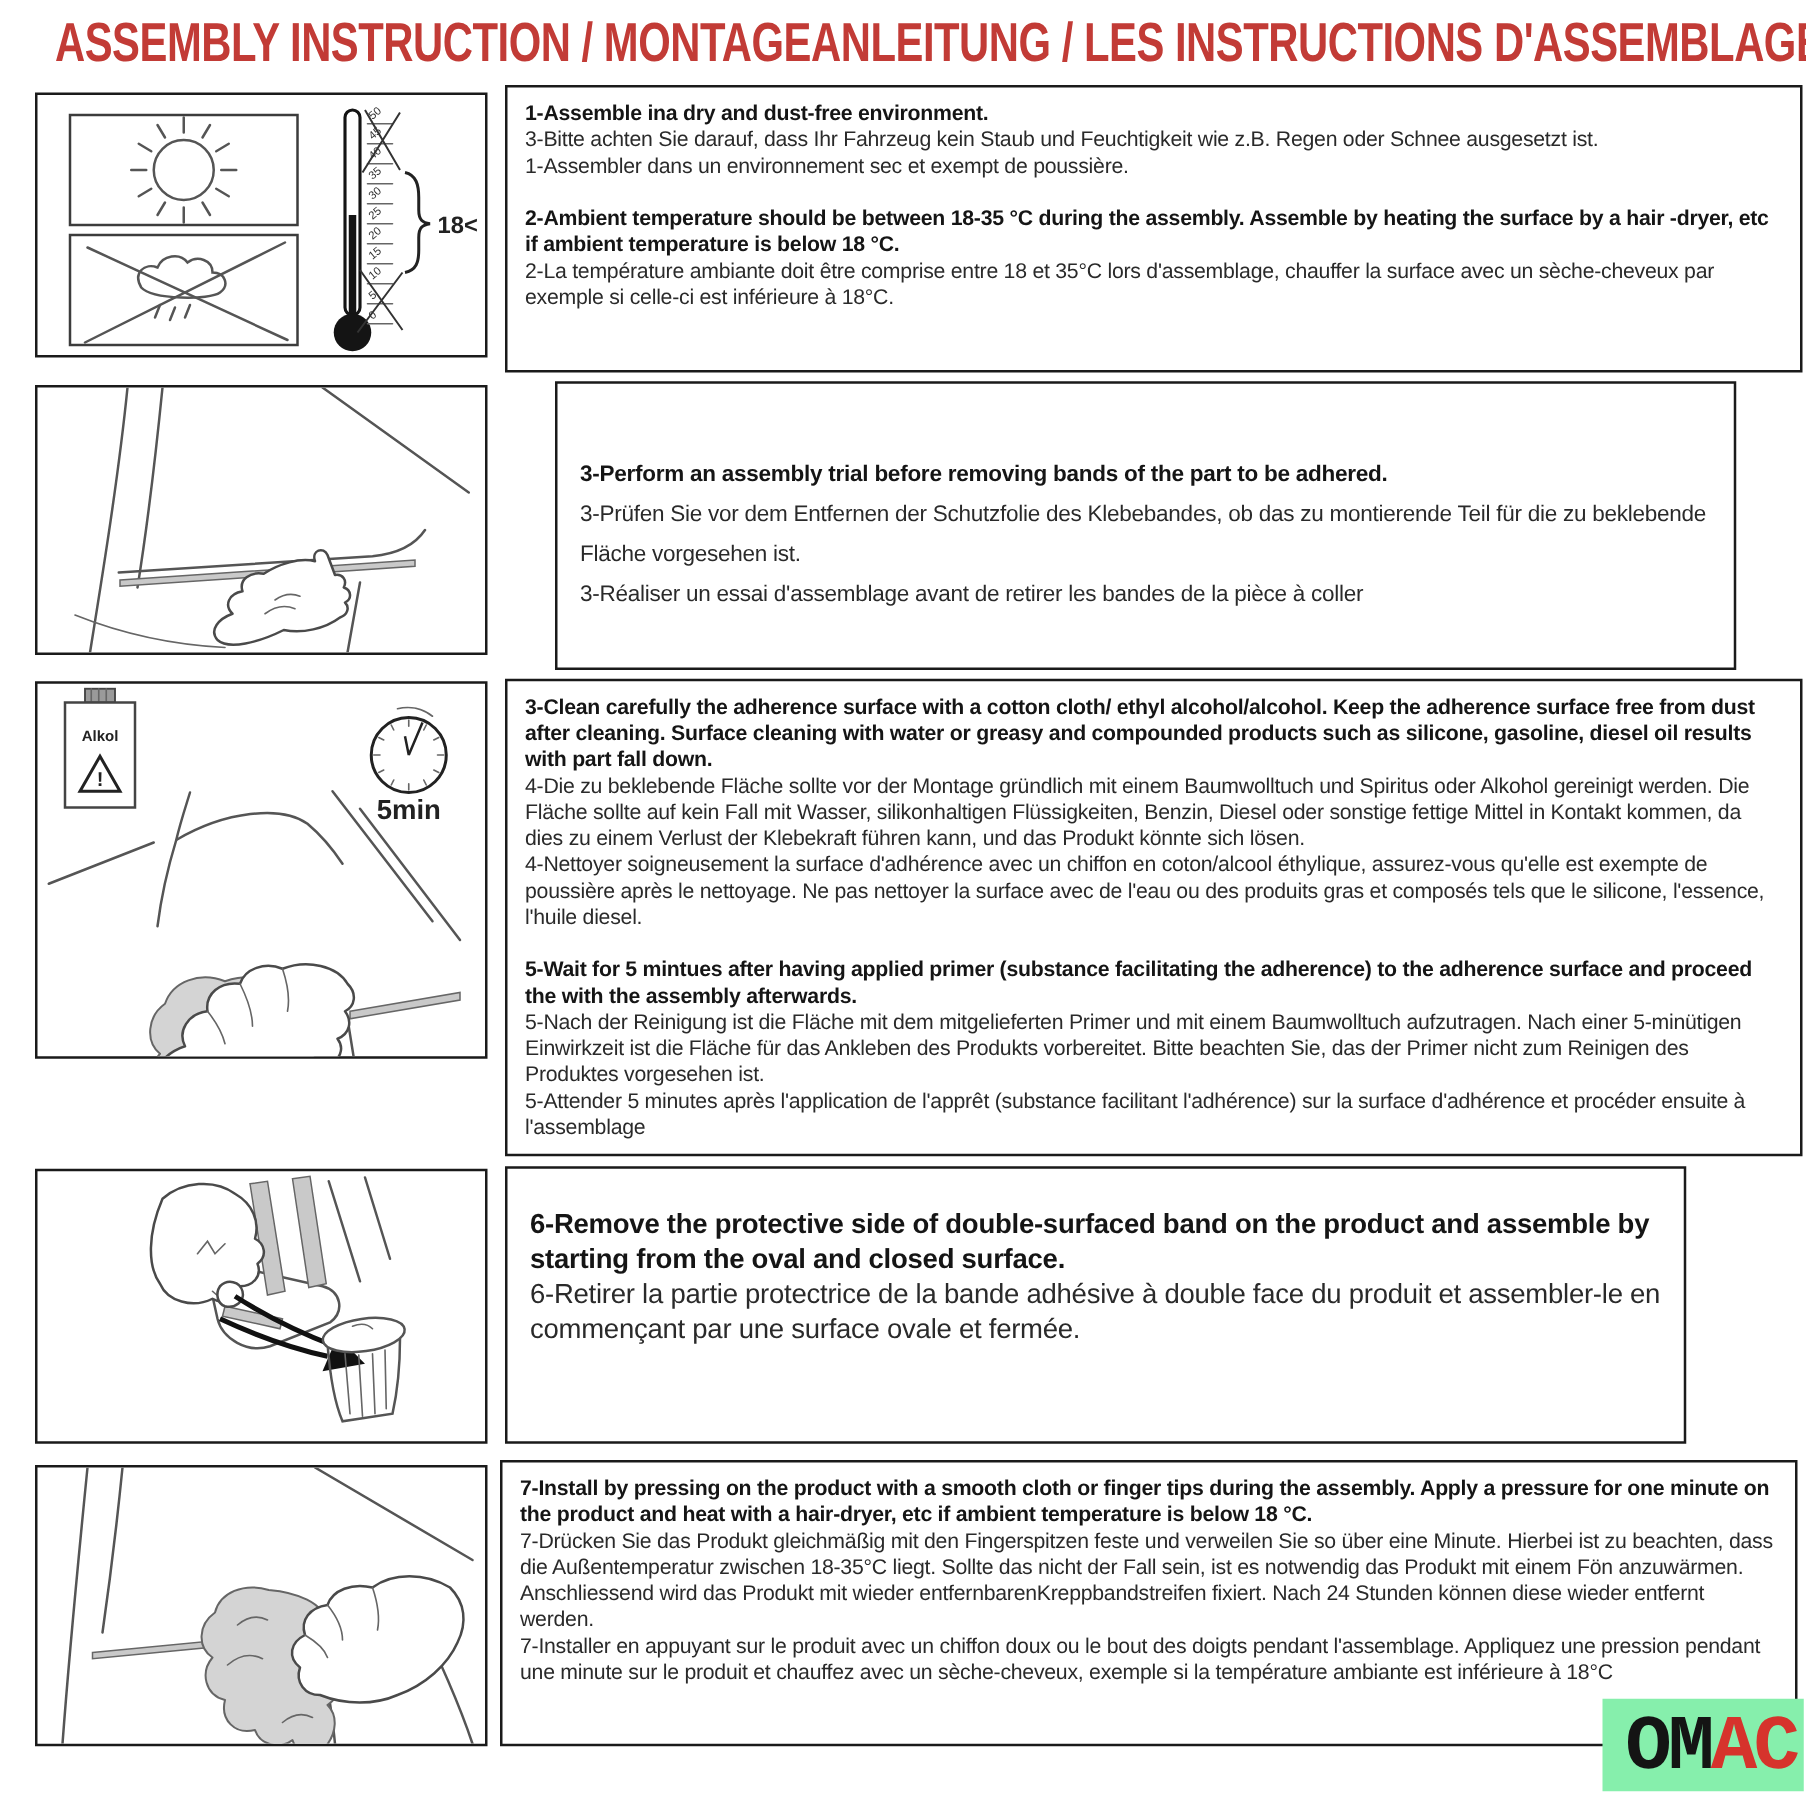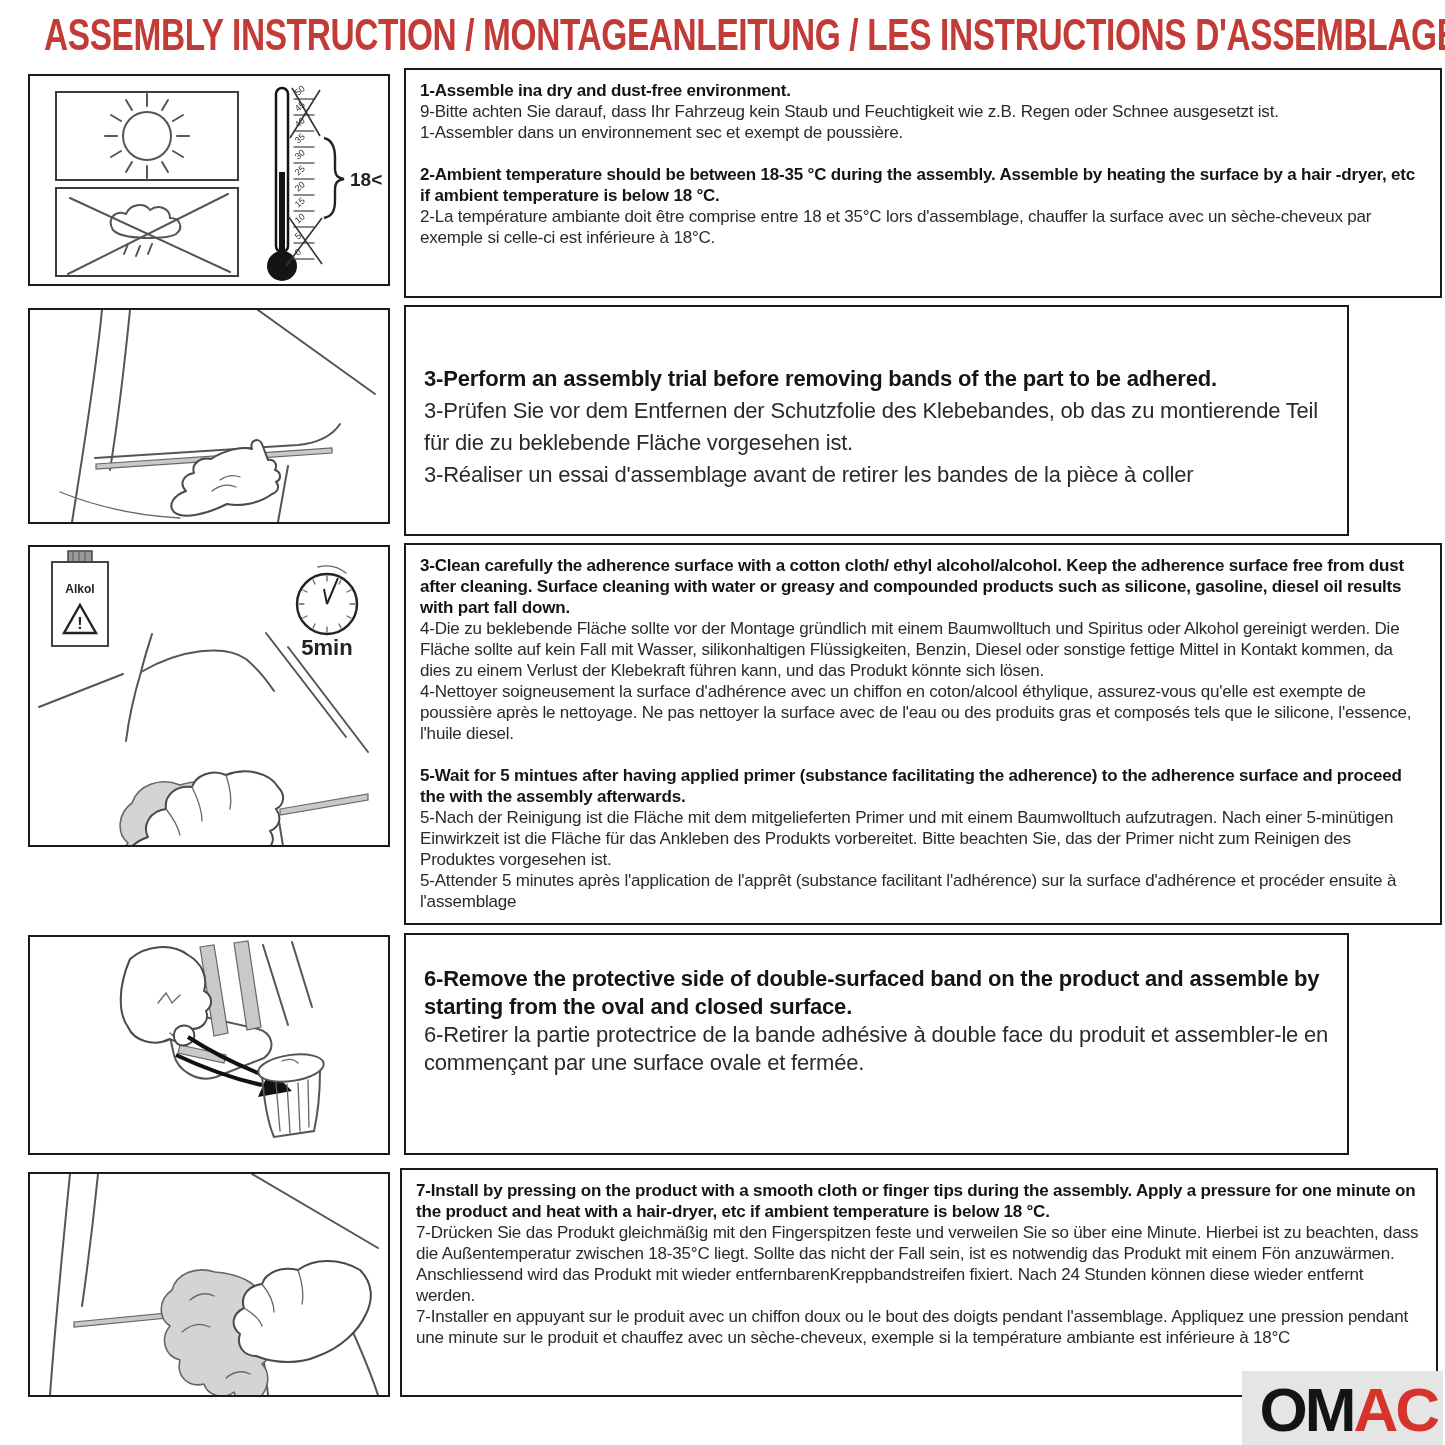--- a/index.html
+++ b/index.html
@@ -15,38 +15,38 @@
   #r2r{left:404px;top:305px;width:1038px;height:231px}
   #r3l{left:28px;top:545px;width:362px;height:302px}
   #r3r{left:404px;top:543px;width:1038px;height:382px}
   #r4l{left:28px;top:935px;width:362px;height:220px}
   #r4r{left:404px;top:933px;width:1038px;height:222px}
   #r5l{left:28px;top:1172px;width:362px;height:225px}
   #r5r{left:400px;top:1168px;width:1038px;height:229px}
   .t{color:#2a2a2a;}
   .t p{margin:0;}
   .t-sm{font-size:17px;line-height:21px;letter-spacing:-0.2px;}
-  .t-lg{font-size:22px;line-height:32px;letter-spacing:-0.2px;max-width:945px;}
+  .t-lg{font-size:18px;line-height:32px;letter-spacing:-0.2px;max-width:945px;margin-left:40px;}
   .t-md{font-size:22px;line-height:28px;letter-spacing:-0.2px;max-width:945px;}
   .b{font-weight:bold;color:#151515;}
   .gap{margin-top:21px !important;}
   .p-sm{padding:10px 16px 0 14px;}
   .p-r2{padding:56px 16px 0 18px;}
   .p-r4{padding:30px 16px 0 18px;}
   svg{display:block;}
   .ln{stroke:#555;stroke-width:2;fill:none;stroke-linecap:round;}
   .ln-thin{stroke:#666;stroke-width:1.3;fill:none;stroke-linecap:round;}
   .hand{fill:#ffffff;stroke:#4a4a4a;stroke-width:2;stroke-linejoin:round;}
   .cloth{fill:#d4d4d4;stroke:#666;stroke-width:1.6;stroke-linejoin:round;}
   .strip{fill:#c9c9c9;stroke:#666;stroke-width:1.2;}
   .dark{fill:#141414;}
   .scl{font-size:9px;fill:#333;font-family:"Liberation Sans",sans-serif;}
   .svgtxt{font-family:"Liberation Sans",sans-serif;fill:#222;}
-  #logo{position:absolute;right:2px;bottom:0px;background:#e5e5e5;padding:8px 6px 4px 18px;
-        font-family:Liberation Sans, sans-serif;font-size:62px;font-weight:800;
+  #logo{position:absolute;right:2px;bottom:12px;background:#86efac;padding:8px 6px 4px 18px;
+        font-family:Liberation Mono, monospace;font-size:62px;font-weight:800;
         letter-spacing:-3px;line-height:1.0;}
 </style>
 </head>
 <body>
 
 <div id="page">
 
   <div id="title">ASSEMBLY INSTRUCTION / MONTAGEANLEITUNG / LES INSTRUCTIONS D'ASSEMBLAGE</div>
 
   <div class="box" id="r1l">
@@ -80,21 +80,21 @@
         <text class="scl" transform="translate(268,180) rotate(-40)">0</text>
         <path d="M262,12 L290,60 M290,14 L260,62" stroke="#333" stroke-width="1.6"></path>
         <path d="M258,140 L292,188 M292,142 L256,190" stroke="#333" stroke-width="1.6"></path>
         <path d="M294,62 C303,64 305,72 305,82 L305,92 C305,100 308,102 314,103 C308,104 305,106 305,114 L305,124 C305,134 303,140 294,142" fill="none" stroke="#222" stroke-width="2.4"></path>
         <text class="svgtxt" x="320" y="110" font-size="19" font-weight="600">18&lt; ....&lt;35 C</text>
       </g>
     </svg>
   </div>
   <div class="box t t-sm p-sm" id="r1r">
     <p class="b">1-Assemble ina dry and dust-free environment.</p>
-    <p>9-Bitte achten Sie darauf, dass Ihr Fahrzeug kein Staub und Feuchtigkeit wie z.B. Regen oder Schnee ausgesetzt ist.</p>
+    <p>3-Bitte achten Sie darauf, dass Ihr Fahrzeug kein Staub und Feuchtigkeit wie z.B. Regen oder Schnee ausgesetzt ist.</p>
     <p>1-Assembler dans un environnement sec et exempt de poussière.</p>
     <p class="b gap">2-Ambient temperature should be between 18-35 °C  during the assembly. Assemble by heating the surface by a hair -dryer, etc if ambient temperature is below 18 °C.</p>
     <p>2-La température ambiante doit être comprise entre 18 et 35°C lors d'assemblage, chauffer la surface avec un sèche-cheveux par exemple si celle-ci est inférieure à 18°C.</p>
   </div>
 
   <div class="box" id="r2l">
     <svg width="358" height="212" viewBox="0 0 358 212">
       <g>
         <path class="ln" d="M72,0 C65,70 52,150 42,212"></path>
         <path class="ln" d="M100,0 C95,50 88,110 80,160"></path>

